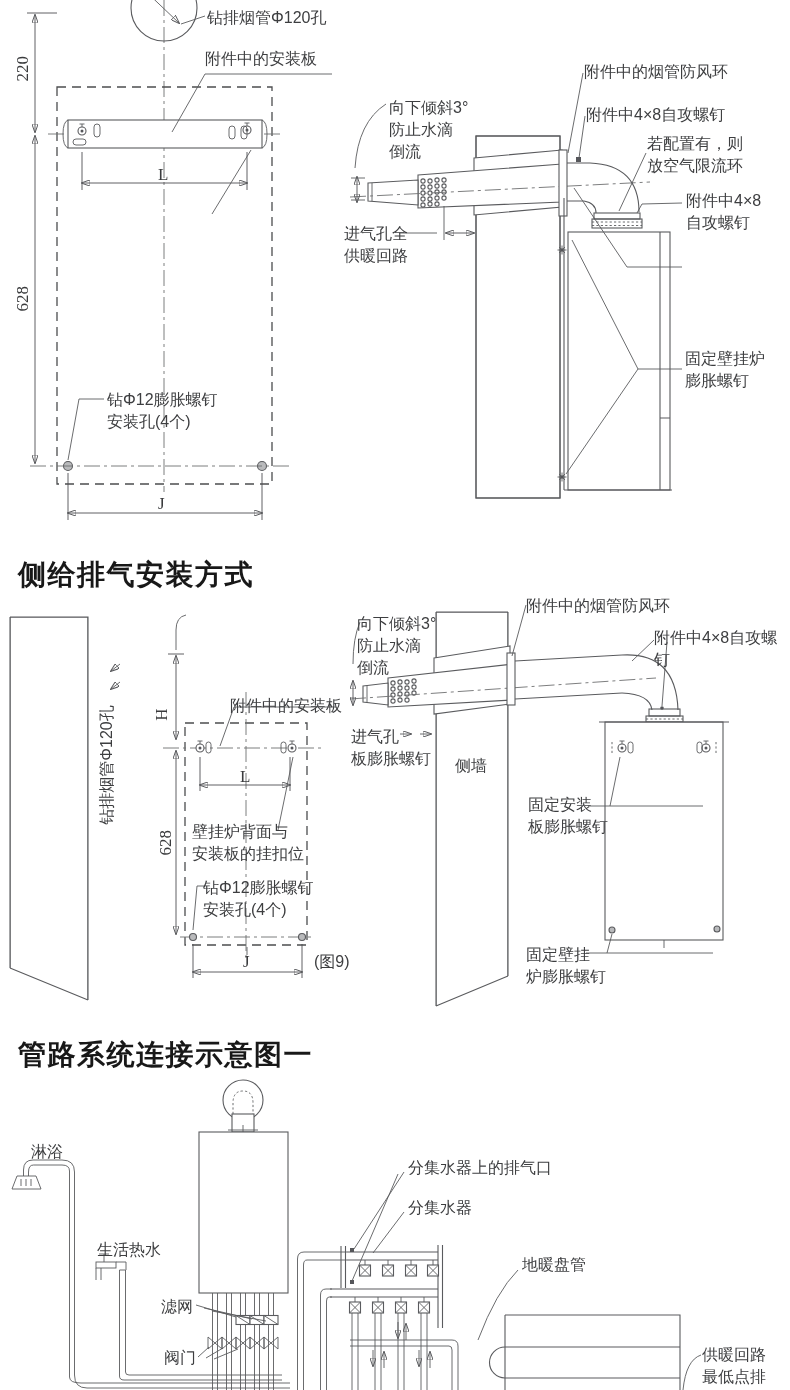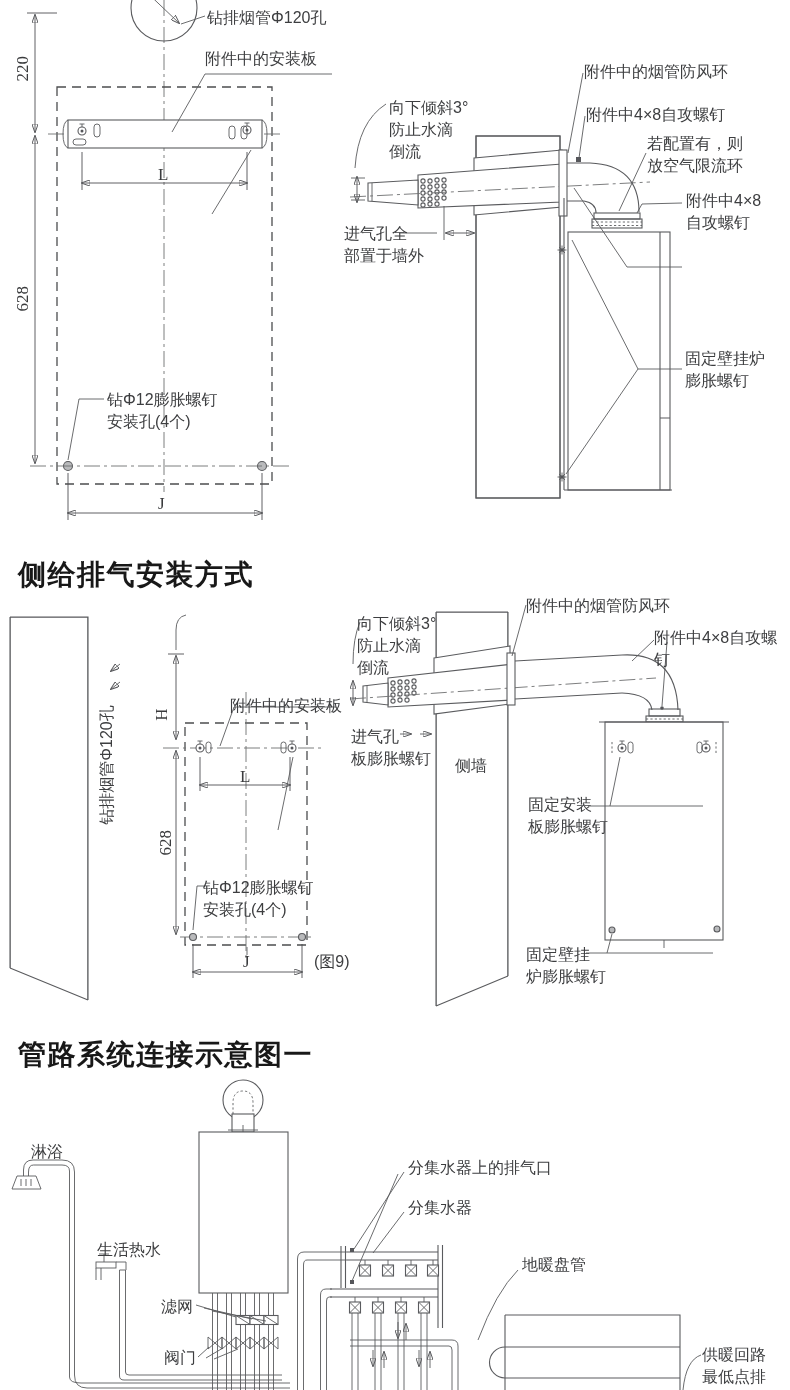--- a/index.html
+++ b/index.html
@@ -294,36 +294,38 @@
   <div class="lbl dim rot" style="left:3px;top:57px;width:40px">220</div>
   <div class="lbl dim rot" style="left:3px;top:287px;width:40px">628</div>
   <div class="lbl dim" style="left:158px;top:163px">L</div>
   <div class="lbl" style="left:107px;top:389px">钻Φ12膨胀螺钉
 安装孔(4个)</div>
   <div class="lbl dim" style="left:158px;top:492px">J</div>
   <div class="lbl" style="left:389px;top:97px">向下倾斜3°
 防止水滴
 倒流</div>
   <div class="lbl" style="left:344px;top:223px">进气孔全
-部置于墙外</div>
+供暖回路</div>
   <div class="lbl" style="left:584px;top:61px">附件中的烟管防风环</div>
   <div class="lbl" style="left:586px;top:104px">附件中4×8自攻螺钉</div>
   <div class="lbl" style="left:647px;top:133px">若配置有，则
 放空气限流环</div>
   <div class="lbl" style="left:686px;top:190px">附件中4×8
 自攻螺钉</div>
   <div class="lbl" style="left:685px;top:348px">固定壁挂炉
 膨胀螺钉</div>
 
   <div class="lbl h1" style="left:18px;top:556px">侧给排气安装方式</div>
   <div class="lbl rot" style="left:37px;top:754px;width:140px">钻排烟管Φ120孔</div>
   <div class="lbl dim rot" style="left:152px;top:703px;width:20px">H</div>
   <div class="lbl" style="left:230px;top:695px">附件中的安装板</div>
   <div class="lbl dim" style="left:240px;top:765px">L</div>
   <div class="lbl dim rot" style="left:146px;top:831px;width:40px">628</div>
+  <div class="lbl" style="left:192px;top:821px">壁挂炉背面与
+安装板的挂扣位</div>
   <div class="lbl" style="left:203px;top:877px">钻Φ12膨胀螺钉
 安装孔(4个)</div>
   <div class="lbl dim" style="left:243px;top:950px">J</div>
   <div class="lbl" style="left:314px;top:951px">(图9)</div>
   <div class="lbl" style="left:357px;top:613px">向下倾斜3°
 防止水滴
 倒流</div>
   <div class="lbl" style="left:351px;top:726px">进气孔
 板膨胀螺钉</div>
   <div class="lbl" style="left:455px;top:755px">侧墙</div>

